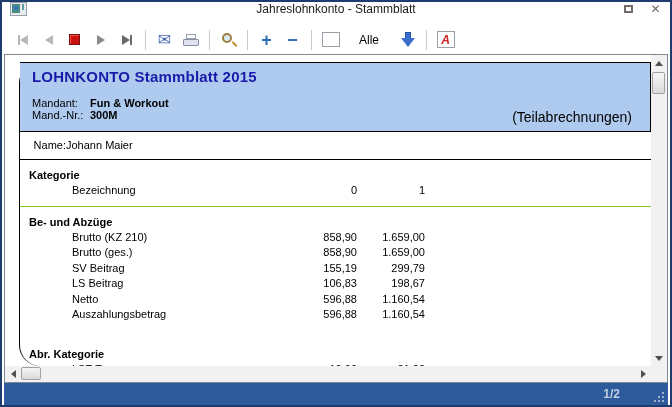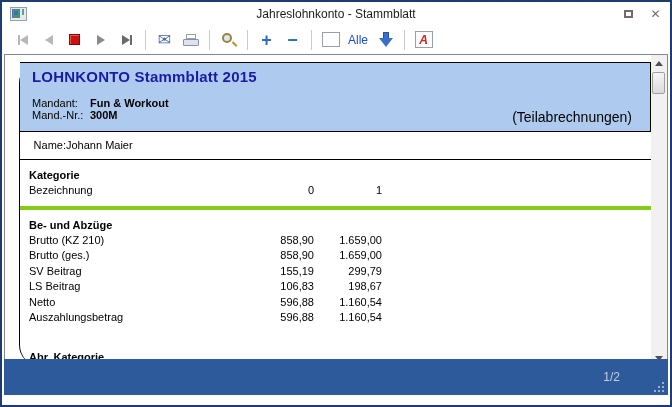--- a/index.html
+++ b/index.html
@@ -4,21 +4,21 @@
 <style>
   * { box-sizing: border-box; margin: 0; padding: 0; }
   html,body { width:672px; height:407px; }
   body { font-family: "Liberation Sans", sans-serif; background:#fff; }
 
   .window { position:relative; width:672px; height:407px;
             border:2px solid #1e3c6e; background:#fff; overflow:hidden; }
 
   
   .titlebar { position:relative; height:23px; background:#fff;
-              display:flex; align-items:center; padding:0 8px; }
+              display:flex; align-items:flex-start; padding:0 8px; }
   .app-icon { width:17px; height:14px; border:1px solid #98a2ac; background:#e8eaec;
               position:relative; }
   .app-icon .g { position:absolute; left:1px; top:1px; width:8px; height:9px;
                  background:#3e9e72; border:1px solid #5a7a92; }
   .app-icon .b { position:absolute; left:3px; top:3px; width:4px; height:4px; background:#3a6ec0; }
   .app-icon .v { position:absolute; right:2px; top:1px; width:2px; height:6px; background:#5aa0a0; }
   .title-text { position:absolute; left:0; right:0; text-align:center;
                 font-size:12px; color:#1a1a1a; }
   .win-controls { margin-left:auto; display:flex; gap:14px; z-index:2; }
   .win-btn { width:13px; height:13px; display:flex; align-items:center; justify-content:center;
@@ -52,21 +52,21 @@
                  background:#c09030; transform:rotate(45deg); transform-origin:right bottom; }
   .zoomtxt { font-size:18px; font-weight:bold; color:#2f6fb8; line-height:1; }
   .imgicon { width:18px; height:15px; border:1px solid #9aa0a8; background:#fff; padding:1px; }
   .imgicon .pic { width:100%; height:100%; background:linear-gradient(180deg,#bcd6ee 55%,#e6d6a8 55%); }
   .arrow-down { position:relative; width:14px; height:15px; }
   .arrow-down .shaft { position:absolute; left:4px; top:0; width:6px; height:6px;
                        background:#3a6ecc; border:1px solid #2a50a0; border-bottom:none; }
   .arrow-down .head { position:absolute; left:0; top:6px; width:0; height:0;
                       border-left:7px solid transparent; border-right:7px solid transparent;
                       border-top:9px solid #3a6ecc; }
-  .alle-label { font-size:12px; color:#1d4ed8; margin:0 3px; }
+  .alle-label { font-size:12px; color:#000000; margin:0 14px; }
   .pdficon { width:18px; height:17px; border:1px solid #9aa0a8; background:#fff;
              display:flex; align-items:center; justify-content:center;
              color:#cc2222; font-weight:bold; font-style:italic; font-size:12px; }
 
   
   .preview { position:absolute; left:2px; right:2px; top:52px; height:329px;
              border:1px solid #808890; background:#fff; overflow:hidden; }
   .page-viewport { position:absolute; left:0; top:0; right:16px; bottom:16px;
                    background:#fff; overflow:hidden; }
   .page { position:absolute; left:14px; top:7px; right:0; bottom:0;
@@ -78,24 +78,24 @@
   .hdr-field { display:flex; font-size:11px; }
   .hdr-field.f1 { margin-top:12px; }
   .hdr-label { width:58px; }
   .hdr-value { font-weight:bold; }
   .teilab { position:absolute; right:18px; bottom:6px; font-size:14px; }
 
   .name-row { display:flex; padding:7px 0 8px 11px; border-bottom:1px solid #000;text-align:right; }
   .name-label { width:35px; }
 
   .section { padding-top:7px; }
-  .section.lined { border-bottom:4px solid #84cc16; padding-bottom:7px; }
+  .section.lined { border-bottom:1px solid #84cc16; padding-bottom:7px; }
   .sec-title { font-weight:bold; padding-left:9px; line-height:16px; }
   .drow { display:flex; line-height:15.5px; padding-left:9px; }
-  .drow .lbl { width:185px; }
+  .drow .lbl { width:185px;margin-left:43px; }
   .drow .c1 { width:100px; text-align:right; }
   .drow .c2 { width:68px; text-align:right; }
   .gap { height:16px; }
 
   
   .vscroll { position:absolute; top:0; right:0; width:16px; bottom:16px; background:#f1f1f1; }
   .hscroll { position:absolute; left:0; bottom:0; right:16px; height:16px; background:#f1f1f1; }
   .corner  { position:absolute; right:0; bottom:0; width:16px; height:16px; background:#f1f1f1; }
   .sb-btn { position:absolute; width:16px; height:16px; display:flex;
             align-items:center; justify-content:center; }
@@ -106,22 +106,22 @@
   .sb-tri-left { width:0; height:0; border-top:4px solid transparent; border-bottom:4px solid transparent;
                  border-right:5px solid #505050; }
   .sb-tri-right { width:0; height:0; border-top:4px solid transparent; border-bottom:4px solid transparent;
                   border-left:5px solid #505050; }
   .vthumb { position:absolute; left:1px; top:17px; width:13px; height:22px;
             background:linear-gradient(180deg,#f6f6f6,#dadada); border:1px solid #a0a0a0; border-radius:2px; }
   .hthumb { position:absolute; top:1px; left:16px; width:20px; height:13px;
             background:linear-gradient(180deg,#f6f6f6,#dadada); border:1px solid #a0a0a0; border-radius:2px; }
 
   
-  .statusbar { position:absolute; left:2px; right:2px; bottom:10px; height:36px;
-               background:#2d5a9b; display:flex; align-items:center; }
+  .statusbar { position:absolute; left:2px; right:2px; bottom:0; height:22px;
+               background:#2d5a9b; display:flex; align-items:center;font-weight:bold; }
   .page-indicator { position:absolute; right:48px; color:#c2cee2; font-size:12px; }
   .resize-grip { position:absolute; right:4px; bottom:3px; width:12px; height:12px; }
   .resize-grip i { position:absolute; width:2px; height:2px; background:#9fb0cc; }
   .resize-grip i:nth-child(1){ right:0; bottom:0; }
   .resize-grip i:nth-child(2){ right:4px; bottom:0; }
   .resize-grip i:nth-child(3){ right:8px; bottom:0; }
   .resize-grip i:nth-child(4){ right:0; bottom:4px; }
   .resize-grip i:nth-child(5){ right:4px; bottom:4px; }
   .resize-grip i:nth-child(6){ right:0; bottom:8px; }
 </style>

